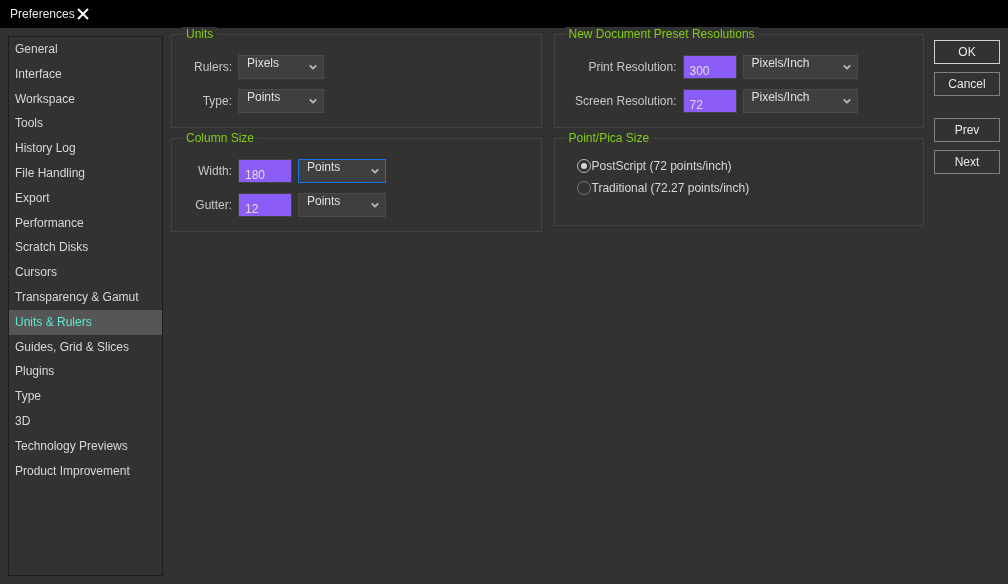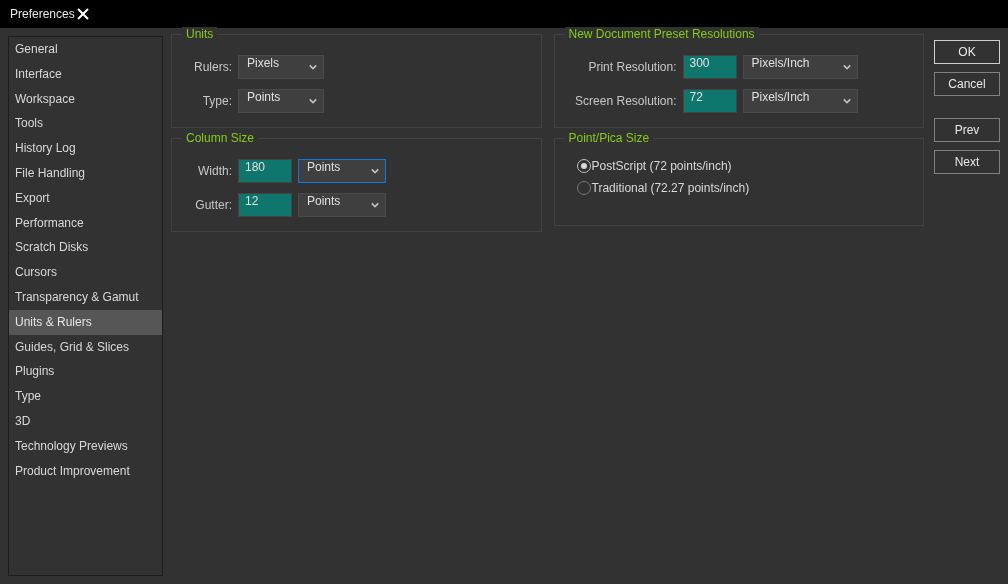--- a/index.html
+++ b/index.html
@@ -5,21 +5,21 @@
 * { box-sizing: border-box; margin: 0; padding: 0; }
 body { width: 1008px; height: 584px; background: #000; font-family: -apple-system, "Segoe UI", Tahoma, sans-serif; font-size: 12px; color: #d8d8d8; overflow: hidden; }
 .titlebar { height: 28px; background: #000; display: flex; align-items: center; padding: 0 10px; }
 .titlebar-title { font-size: 12px; color: #e8e8e8; }
 .close-x { width: 16px; height: 16px; color: #fff; display: flex; align-items: center; justify-content: center; cursor: pointer; }
 .close-x svg { width: 12px; height: 12px; stroke: #fff; stroke-width: 2; }
 
 .body-wrap { display: flex; height: 556px; background: #323232; }
 .sidebar { width: 155px; background: #323232; border: 1px solid #1d1d1d; margin: 8px 0 8px 8px; overflow: hidden; }
 .sidebar-item { padding: 4px 6px; color: #d8d8d8; cursor: pointer; font-size: 12px; line-height: 1.4; }
-.sidebar-item.active { background: #565656; color: #e5e5e5; }
+.sidebar-item.active { background: #565656; color: #5eead4; }
 
 .main { flex: 1; padding: 6px 8px 8px 8px; display: flex; gap: 10px; }
 .content { flex: 1; display: flex; gap: 12px; }
 .col { flex: 1; display: flex; flex-direction: column; gap: 10px; }
 
 .fieldset { border: 1px solid #424242; padding: 20px 14px 14px 14px; position: relative; }
 .fieldset .legend { position: absolute; top: -8px; left: 10px; background: #323232; padding: 0 4px; color: #84cc16; font-size: 12px; }
 
 .row { display: flex; align-items: center; gap: 6px; margin-bottom: 10px; }
 .row:last-child { margin-bottom: 0; }
@@ -29,21 +29,21 @@
 .res-lbl { width: 108px; text-align: right; }
 
 .select { background: #3f3f3f; border: 1px solid #4a4a4a; color: #e0e0e0; height: 24px; position: relative; display: flex; padding: 0 22px 0 8px; cursor: pointer; }
 .select .chev { position: absolute; right: 6px; top: 50%; transform: translateY(-50%); }
 .select .chev svg { width: 8px; height: 8px; display: block; stroke: #c0c0c0; stroke-width: 2; fill: none; }
 .select.w86 { width: 86px; }
 .select.w88 { width: 88px; }
 .select.w115 { width: 115px; }
 .select.focus { border: 1px solid #1473e6; }
 
-.numfield { background: #0f766e; border: 1px solid #444; color: #e0e0e0; height: 24px; width: 54px; padding: 0 6px; display: flex; align-items: flex-start; }
+.numfield { background: #8b5cf6; border: 1px solid #444; color: #e0e0e0; height: 24px; width: 54px; padding: 0 6px; display: flex; align-items: flex-end; }
 
 .radio-row { display: flex; align-items: center; gap: 1px; margin-bottom: 8px; cursor: pointer; padding-left: 8px; }
 .radio-row:last-child { margin-bottom: 16px; }
 .radio-outer { width: 14px; height: 14px; border-radius: 50%; border: 1px solid #777; display: flex; align-items: center; justify-content: center; }
 .radio-inner { width: 6px; height: 6px; border-radius: 50%; background: #d8d8d8; display: none; }
 .radio-row.selected .radio-inner { display: block; }
 .radio-row.selected .radio-outer { border-color: #bbb; }
 
 .right-buttons { width: 66px; display: flex; flex-direction: column; gap: 8px; padding-top: 6px; }
 .pbtn { border: 1px solid #808080; background: #323232; color: #e8e8e8; height: 24px; border-radius: 0; display: flex; align-items: center; justify-content: center; cursor: pointer; font-size: 12px; }

